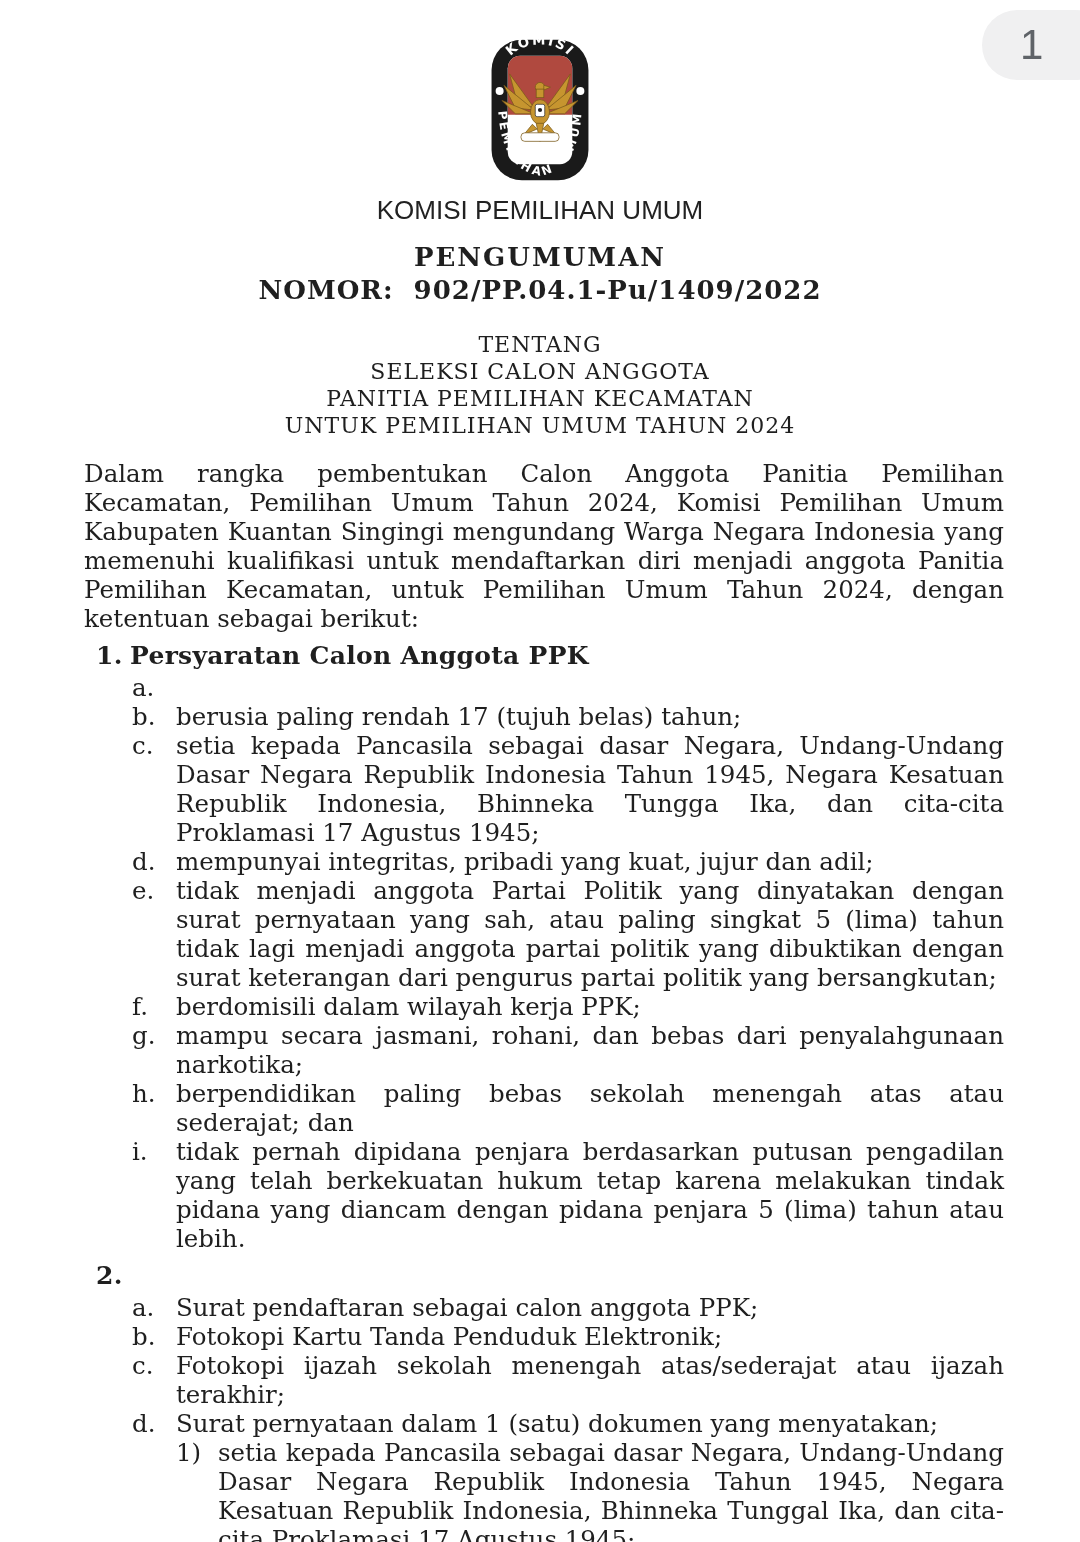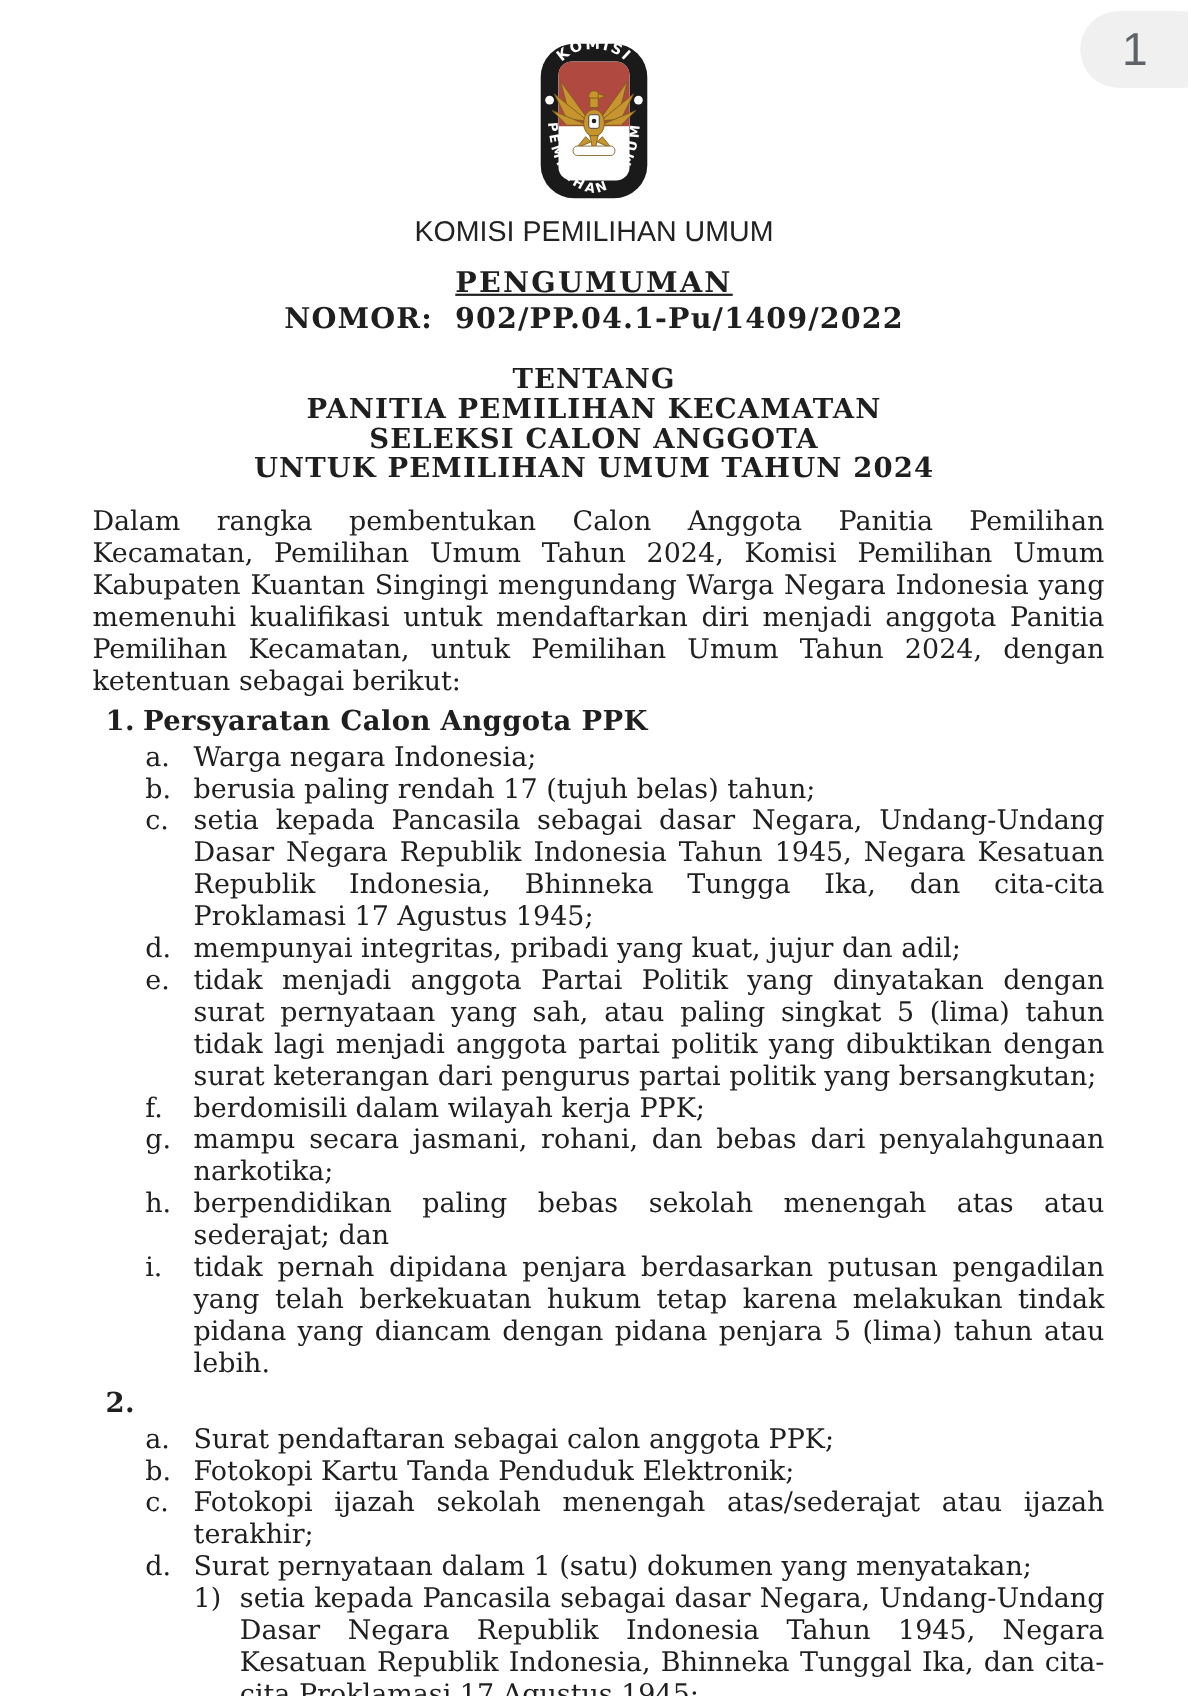--- a/index.html
+++ b/index.html
@@ -24,29 +24,29 @@
   }
   .logo-wrap { width: 114px; height: 152px; margin: 34px auto 0 auto; }
   .center { text-align: center; }
   .org-block { margin-top: 8px; }
   .org-line {
     font-family: "Liberation Sans", sans-serif;
     font-size: 26px; line-height: 33px; color: #222; text-align: center;
   }
   .doc-block { margin-top: 14px; }
   .doc-type {
-    font-size: 26px; font-weight: bold; letter-spacing: 2px; line-height: 33px; text-decoration: underline;
+    font-size: 26px; font-weight: bold; letter-spacing: 2px; line-height: 33px;
   }
   .doc-number {
     font-size: 26px; font-weight: bold; letter-spacing: 1px; line-height: 33px;
     white-space: pre-wrap;
   }
   .about-block { margin-top: 24px; }
   .about-line {
-    font-size: 25px; font-weight: bold; letter-spacing: 1px; line-height: 27px;
+    font-size: 22px; font-weight: normal; letter-spacing: 1px; line-height: 27px;
   }
   .content { margin: 20px 76px 0 84px; }
   .intro {
     font-size: 24.5px; line-height: 29px;
     text-align: justify; text-align-last: left;
   }
   .section { margin-top: 8px; }
   .section-head {
     display: flex; padding-left: 12px;
     font-size: 25px; font-weight: bold; line-height: 30px;
@@ -112,36 +112,35 @@
   <div class="org-line">KOMISI PEMILIHAN UMUM</div>
 </div>
 
 <div class="doc-block center">
   <div class="doc-type">PENGUMUMAN</div>
   <div class="doc-number">NOMOR:  902/PP.04.1-Pu/1409/2022</div>
 </div>
 
 <div class="about-block center">
   <div class="about-line">TENTANG</div>
+  <div class="about-line">SELEKSI CALON ANGGOTA</div>
   <div class="about-line">PANITIA PEMILIHAN KECAMATAN</div>
-  <div class="about-line">SELEKSI CALON ANGGOTA</div>
   <div class="about-line">UNTUK PEMILIHAN UMUM TAHUN 2024</div>
 </div>
 
 <div class="content">
   <div class="intro">Dalam rangka pembentukan Calon Anggota Panitia Pemilihan Kecamatan, Pemilihan Umum Tahun 2024, Komisi Pemilihan Umum Kabupaten Kuantan Singingi mengundang Warga Negara Indonesia yang memenuhi kualifikasi untuk mendaftarkan diri menjadi anggota Panitia Pemilihan Kecamatan, untuk Pemilihan Umum Tahun 2024, dengan ketentuan sebagai berikut:</div>
 
   <div class="section">
     <div class="section-head">
       <span class="sec-num">1.</span>
       <span>Persyaratan Calon Anggota PPK</span>
     </div>
     <div class="item">
       <span class="marker">a.</span>
-      <span class="text">Warga negara Indonesia;</span>
     </div>
     <div class="item">
       <span class="marker">b.</span>
       <span class="text">berusia paling rendah 17 (tujuh belas) tahun;</span>
     </div>
     <div class="item">
       <span class="marker">c.</span>
       <span class="text">setia kepada Pancasila sebagai dasar Negara, Undang-Undang Dasar Negara Republik Indonesia Tahun 1945, Negara Kesatuan Republik Indonesia, Bhinneka Tungga Ika, dan cita-cita Proklamasi 17 Agustus 1945;</span>
     </div>
     <div class="item">

